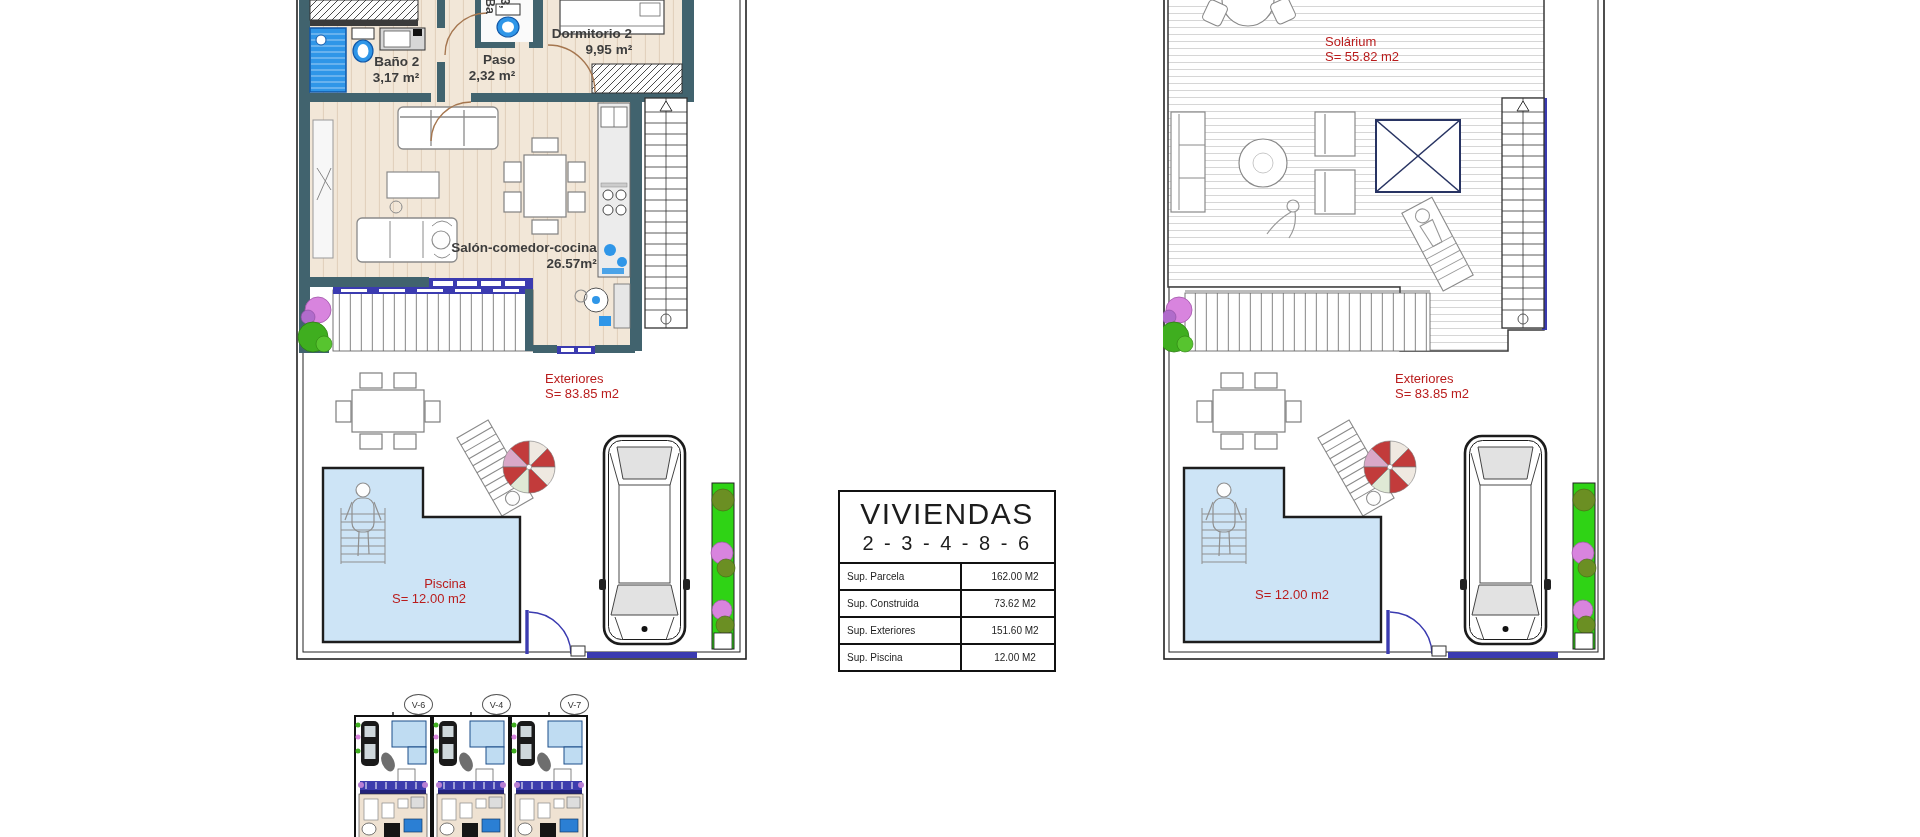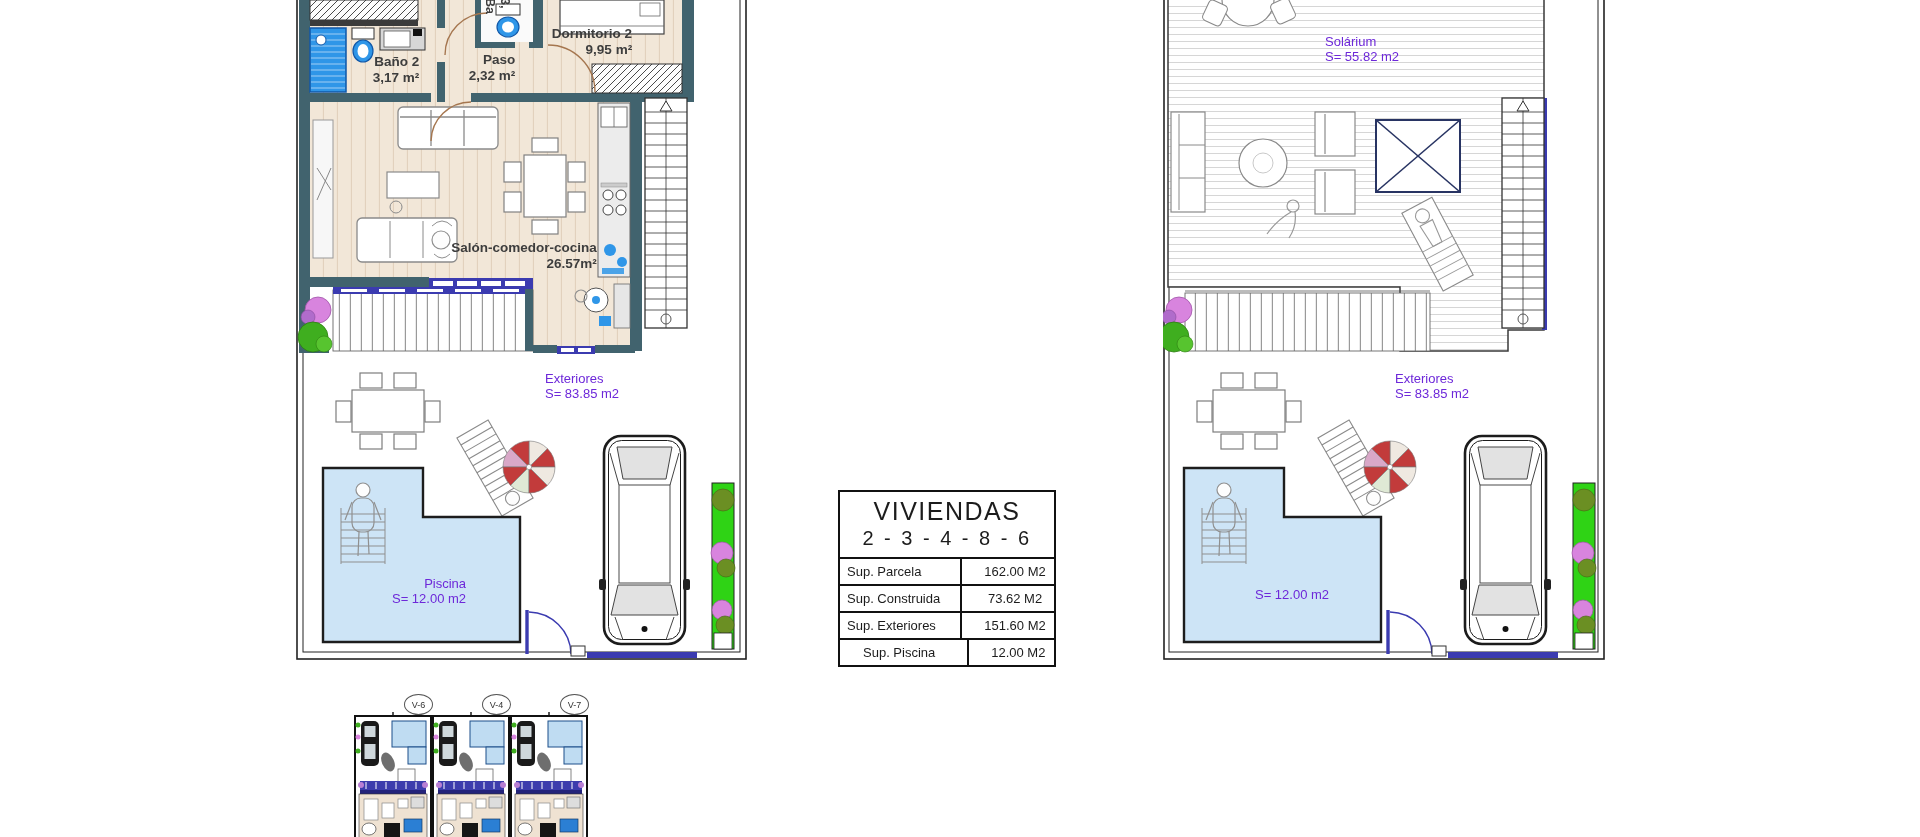--- a/index.html
+++ b/index.html
@@ -6,31 +6,31 @@
   body{
     width:1920px;height:837px;overflow:hidden;background:#ffffff;
     font-family:"Liberation Sans",sans-serif;position:relative;
   }
   .plan{position:absolute;top:0;}
   .plan svg{display:block;}
   .lbl{
     position:absolute;font-size:13.5px;font-weight:600;color:#3d3d3d;
     line-height:1.18;text-align:right;white-space:nowrap;transform:translateX(-50%);
   }
-  .lbl.lt{font-weight:400;color:#6d28d9;font-size:13px;text-align:left;transform:none;}
+  .lbl.lt{font-weight:400;color:#b91c1c;font-size:13px;text-align:left;transform:none;}
   .lbl.vert{writing-mode:vertical-lr;transform:none;text-align:left;font-size:12.5px;font-weight:600;}
   .spec-table{
     position:absolute;left:838px;top:490px;width:214px;background:#fff;
     border:2.5px solid #111;color:#1c1c1c;
   }
   .spec-head{border-bottom:2px solid #111;text-align:center;padding:5px 0 7px;}
-  .spec-title{font-size:25px;letter-spacing:1.5px;}
+  .spec-title{font-size:30px;letter-spacing:1.5px;}
   .spec-sub{font-size:20px;letter-spacing:2.5px;margin-top:1px;}
-  .spec-row{display:flex;border-bottom:2px solid #111;height:25px;font-size:13px;gap:14px;}
-  .spec-row:last-child{border-bottom:none;padding-left:16px;}
+  .spec-row{display:flex;border-bottom:2px solid #111;height:25px;font-size:10px;gap:14px;}
+  .spec-row:last-child{border-bottom:none;}
   .spec-label{flex:1.45;padding-left:7px;border-right:2px solid #111;display:flex;align-items:center;}
   .spec-value{flex:1;display:flex;align-items:center;justify-content:center;}
   .thumb{position:absolute;top:689px;width:78px;height:150px;}
   .thumb-tag{
     position:absolute;top:5px;left:25px;width:27px;height:19px;border:1.3px solid #555;
     border-radius:50%;background:#fff;font-size:9px;color:#333;z-index:2;
     display:flex;align-items:center;justify-content:center;margin-left:25px;
   }
   .thumb-stem{position:absolute;top:23px;left:38px;width:1.5px;height:4px;background:#555;}
   .thumb svg{position:absolute;top:26px;left:0;}

